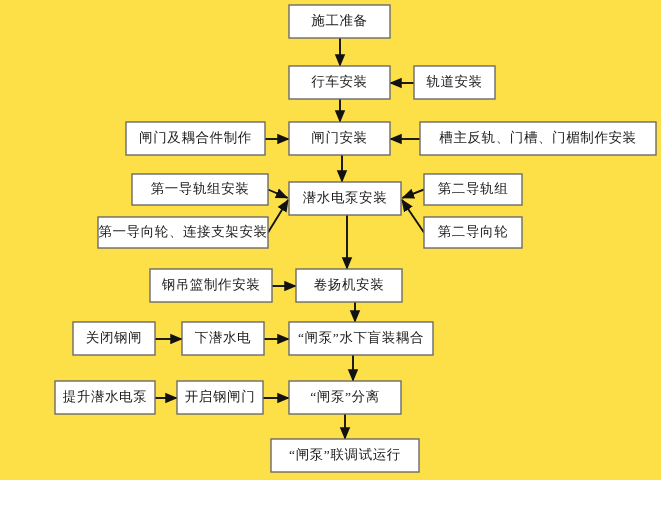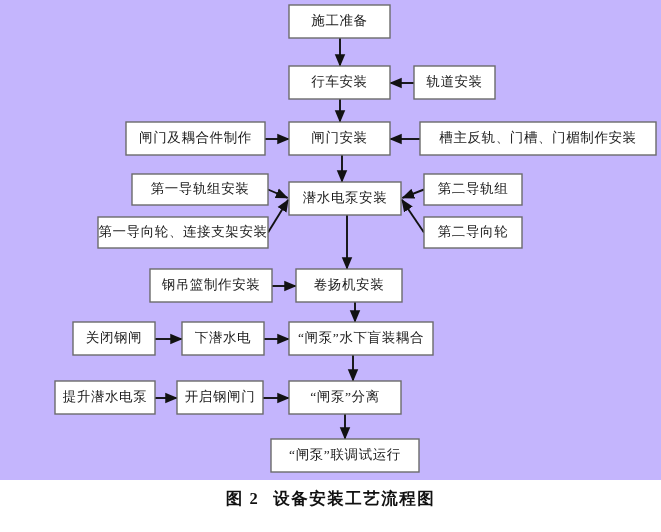--- a/index.html
+++ b/index.html
@@ -10,21 +10,21 @@
   body {
     width: 661px;
     height: 532px;
     font-family: "Liberation Serif", "DejaVu Serif", serif;
     overflow: hidden;
   }
   #figure-root {
     position: relative;
     width: 661px;
     height: 480px;
-    background: #c4b5fd;
+    background: #fde047;
   }
   svg#flow {
     position: absolute;
     left: 0;
     top: 0;
     width: 661px;
     height: 532px;
     display: block;
   }
   .box-rect {
@@ -168,17 +168,14 @@
           <rect x="55" y="381" width="100" height="33" class="box-rect"></rect>
           <text x="105" y="398" class="box-label">提升潜水电泵</text>
         </g>
         <g>
           <rect x="271" y="439" width="148" height="33" class="box-rect"></rect>
           <text x="345" y="456" class="box-label">“闸泵”联调试运行</text>
         </g>
       </g>
   </svg>
 
-  <div class="caption">
-    <span class="cap-num">图 2</span><span>设备安装工艺流程图</span>
-  </div>
 
 </div>
 
 </body></html>

